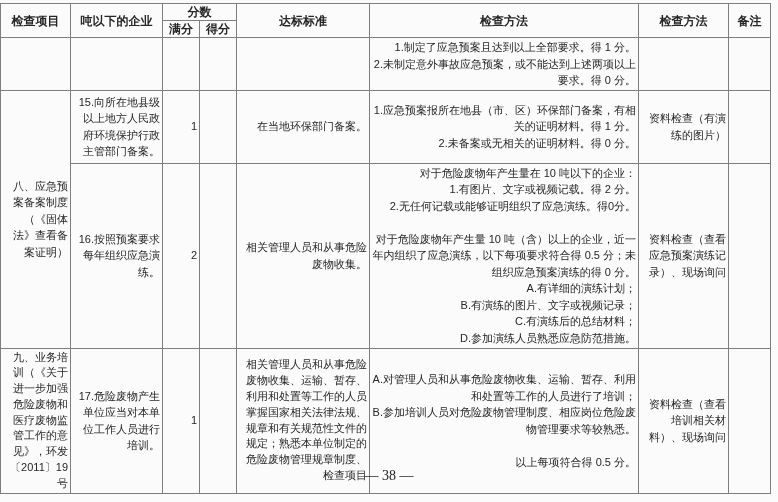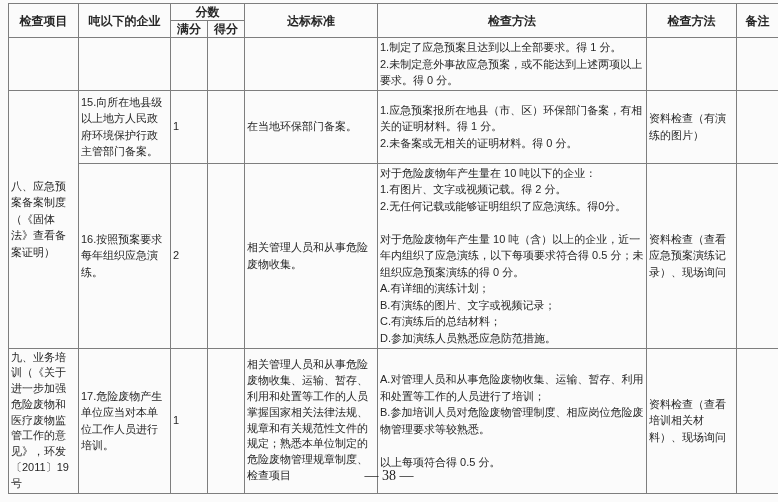--- a/index.html
+++ b/index.html
@@ -2,32 +2,32 @@
 <html><head>
 <meta charset="utf-8">
 <style>
   html,body{margin:0;padding:0;}
   body{
     width:778px;height:502px;position:relative;overflow:hidden;
     background:#fbfbfb;color:#262626;
     font-family:"Liberation Sans",sans-serif;
   }
   .doc-table{
-    position:absolute;left:8px;top:3px;
+    position:absolute;left:0;top:3px;
     border-collapse:collapse;table-layout:fixed;
     width:731px;
     background:#fbfbfb;
   }
   .doc-table td,.doc-table th{
     border:1px solid #7e7e7e;
     padding:1px 2px;
     font-size:11px;
     line-height:16.5px;
     vertical-align:middle;
-    text-align:left;
+    text-align:right;
     white-space:pre-wrap;
     word-break:break-all;
     overflow:hidden;
     font-weight:normal;
   }
   .doc-table th{
     font-size:12px;
     font-weight:bold;
     text-align:center;
     white-space:normal;

